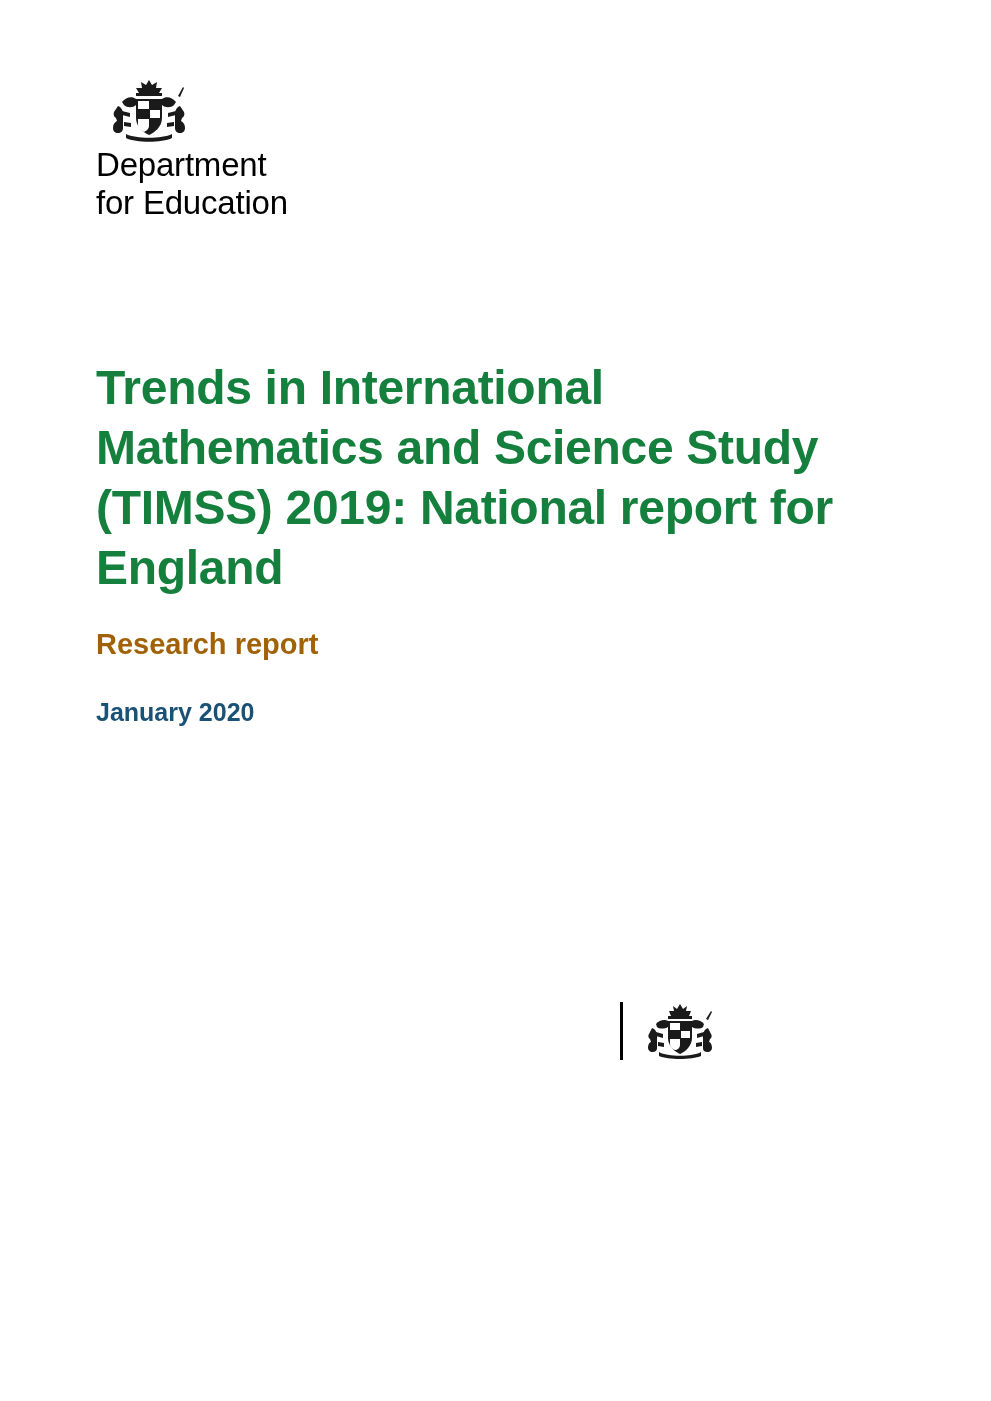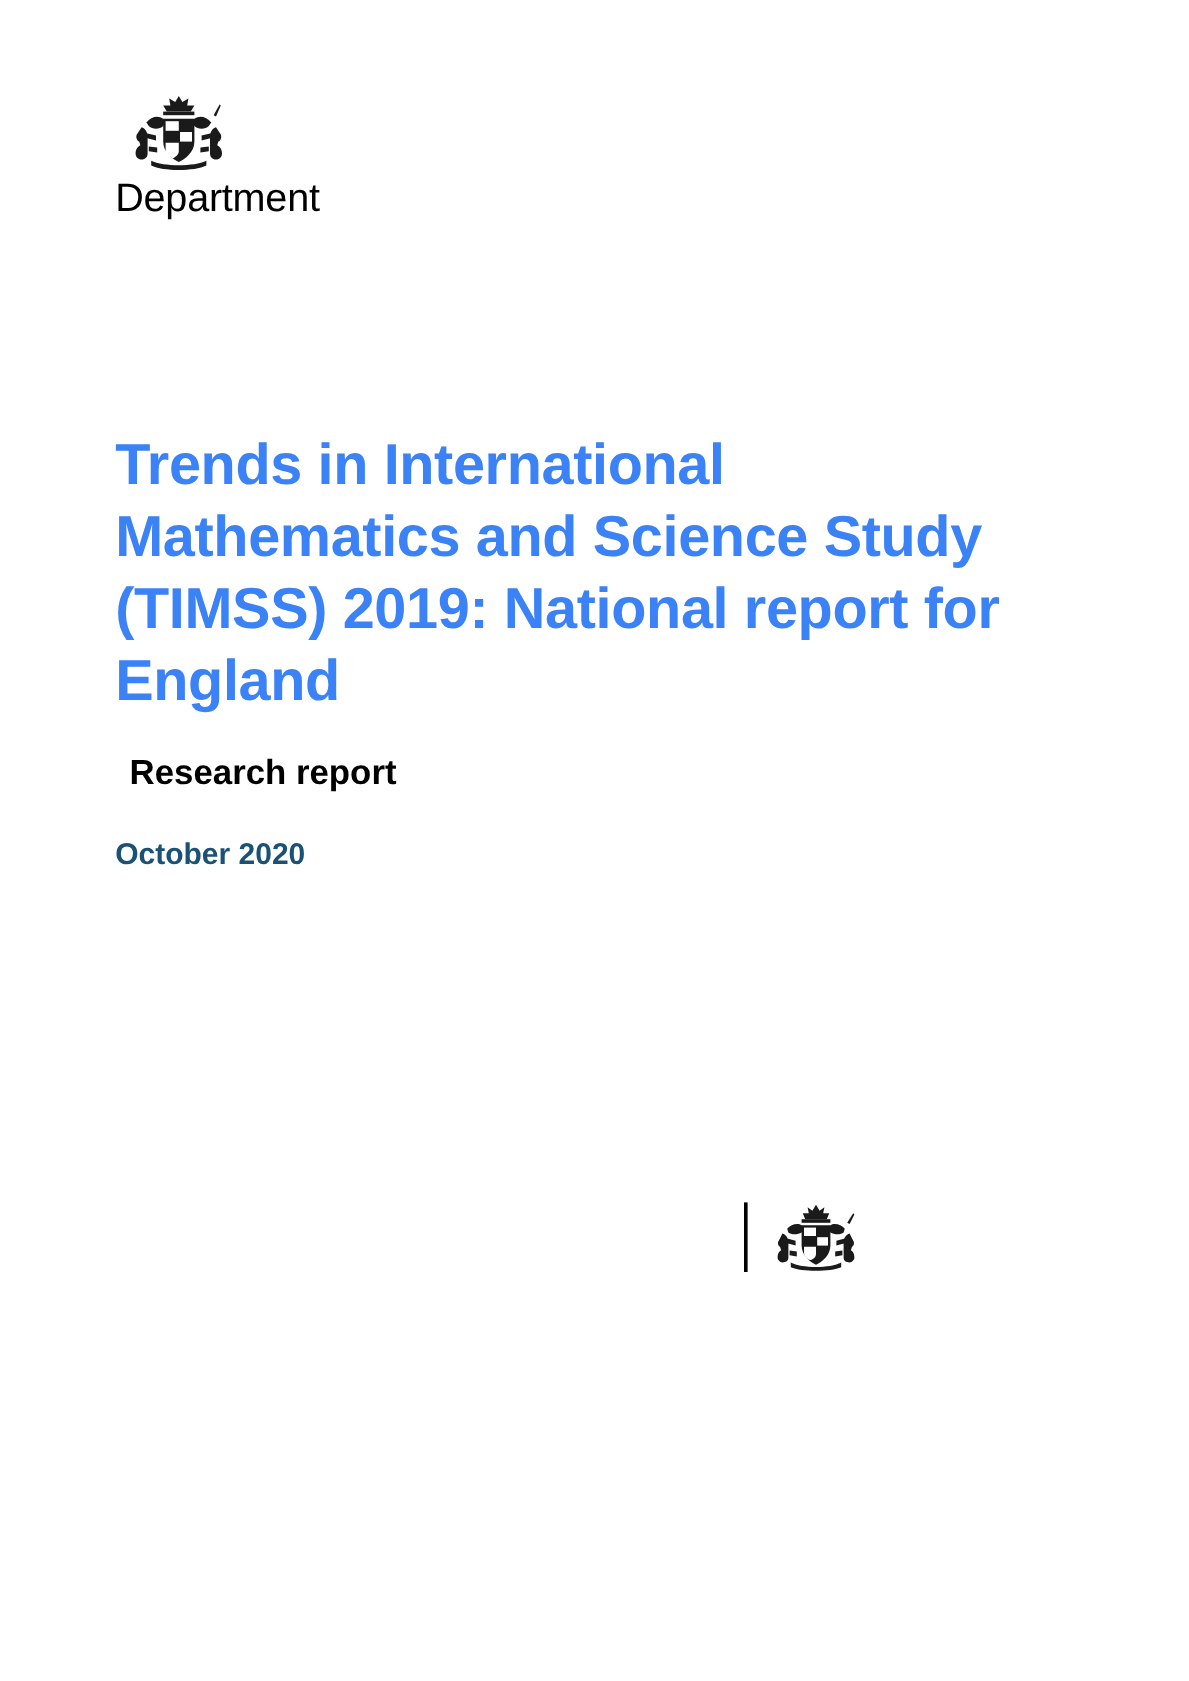--- a/index.html
+++ b/index.html
@@ -53,30 +53,30 @@
   .title-block {
     position: absolute;
     left: 96px;
     top: 358px;
     width: 800px;
   }
   .doc-title {
     font-size: 48px;
     line-height: 60px;
     font-weight: bold;
-    color: #3b82f6;
+    color: #15803d;
     margin: 0;
     letter-spacing: -0.3px;
   }
   .doc-subtitle {
     font-size: 29px;
     line-height: 36px;
     font-weight: bold;
-    color: #000000;
-    margin: 28px 0 0 12px;
+    color: #a16207;
+    margin: 28px 0 0 0;
   }
   .doc-date {
     font-size: 25px;
     line-height: 32px;
     font-weight: bold;
     color: #1a5276;
     margin: 34px 0 0 0;
   }
   .doc-authors {
     font-size: 26px;
@@ -142,27 +142,28 @@
           <rect x="30" y="23" width="11" height="8"></rect>
           <rect x="42" y="32" width="10" height="8"></rect>
           <path d="M30 41 l11 0 0 7 c0 3-3 5-5 6 -3-2-6-4-6-7z"></path>
         </g>
 
         <path d="M18 56 c10 5 36 5 46 0 l0 4 c-10 5-36 5-46 0z"></path>
       </g>
     </svg>
     <div class="dfe-wordmark">
       <div>Department</div>
+      <div>for Education</div>
     </div>
   </div>
 
   <div class="title-block">
     <h1 class="doc-title">Trends in International Mathematics and Science Study (TIMSS) 2019: National report for England</h1>
     <p class="doc-subtitle">Research report</p>
-    <p class="doc-date">October 2020</p>
+    <p class="doc-date">January 2020</p>
   </div>
 
   <div class="gsr-logo">
     <svg class="gsr-crest" viewBox="0 0 74 58" xmlns="http://www.w3.org/2000/svg">
       <g fill="#1a1a1a">
         <path d="M37 2 l3 5 4-3 -1 5 5 0 -2 5 -18 0 -2-5 5 0 -1-5 4 3z"></path>
         <rect x="25" y="14" width="24" height="3"></rect>
         <path d="M13 22 c3-4 9-5 12-3 l2 3 -2 3 c-3 2-9 2-11 0z"></path>
         <path d="M9 26 c3 1 5 4 5 7 l0 13 c0 3-2 4-5 4 -2 0-4-2-4-4 0-4 2-6 3-6 l-1-3 c-2-1-2-4-1-5z"></path>
         <path d="M13 30 l7 2 0 4 -7-2z"></path>

